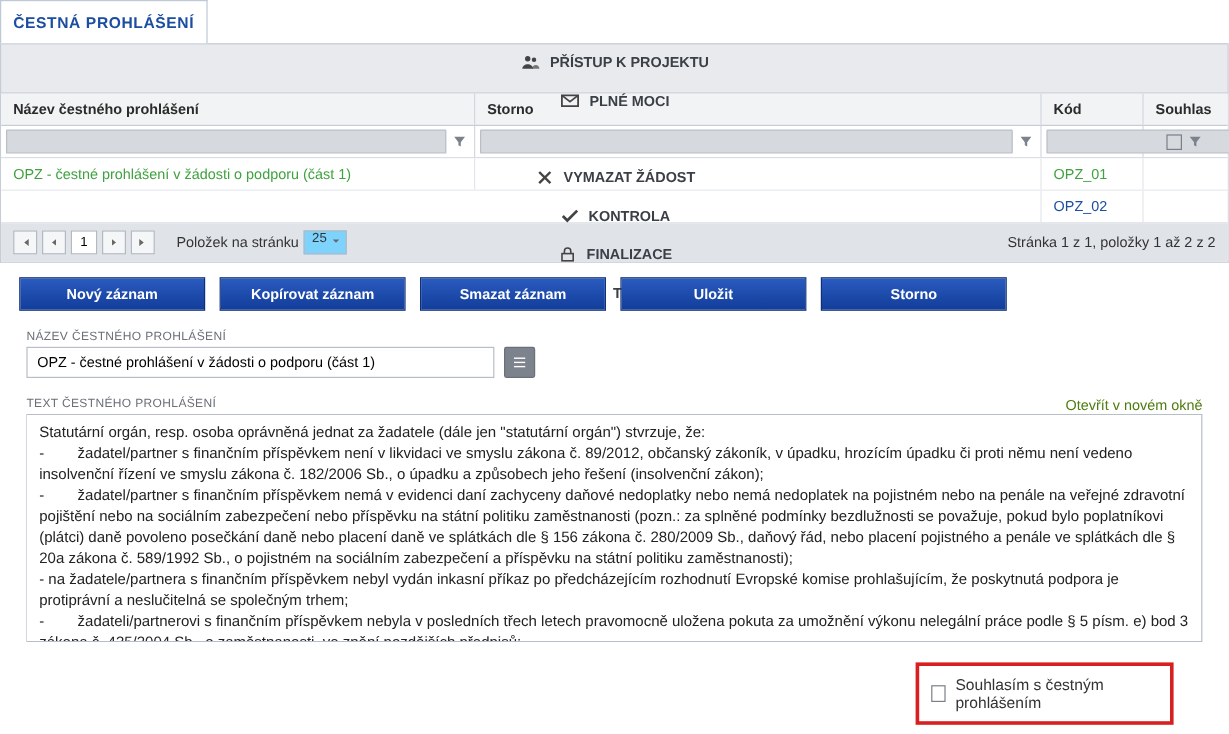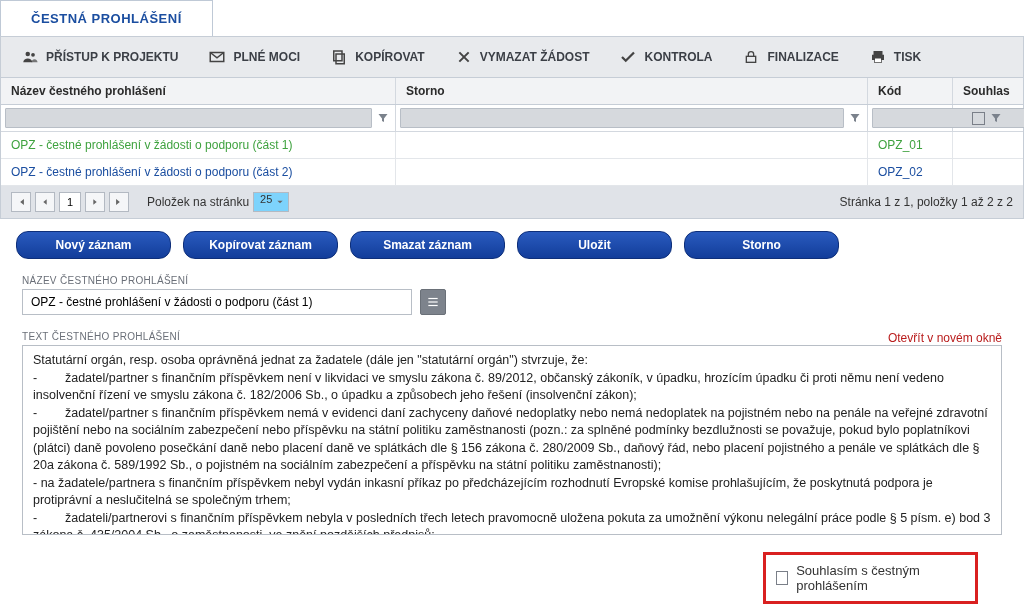--- a/index.html
+++ b/index.html
@@ -8,36 +8,37 @@
     font-family: Arial, sans-serif;
     font-size: 12px;
     background: #fff;
     color: #333;
   }
   .container { width: 1024px; margin: 0 auto; }
   .tab-header {
     border: 1px solid #bfc9d6;
     border-bottom: none;
     display: inline-block;
-    padding: 10px 30px;
+    padding: 10px 10px;
     color: #1b4ea0;
     font-weight: bold;
     font-size: 13px;
     background: #fff;
     letter-spacing: 0.5px;
     text-align: center;
   }
   .toolbar {
     background: #e8eaed;
     border: 1px solid #c6cdd6;
     display: flex;
     align-items: center;
     height: 42px;
     padding: 0 6px;
     gap: 2px;
+    flex-direction: column;
   }
   .toolbar-item {
     display: flex;
     align-items: center;
     gap: 7px;
     padding: 6px 14px;
     color: #3b3f46;
     font-weight: bold;
     font-size: 12px;
     cursor: pointer;
@@ -148,21 +149,21 @@
     display: flex;
     gap: 12px;
   }
   .action-btn {
     flex: 0 0 155px;
     height: 28px;
     background: linear-gradient(#2a5bbf, #123d9a);
     color: #fff;
     font-weight: bold;
     border: 1px solid #0e2f7a;
-    border-radius: 12px;
+    border-radius: 0;
     display: flex;
     align-items: center;
     justify-content: center;
     cursor: pointer;
     font-size: 12px;
   }
   .form-section { padding: 10px 22px 16px 22px; }
   .form-label {
     font-size: 10px;
     color: #6a6f78;
@@ -183,21 +184,21 @@
     background: #7d838c;
     border: 1px solid #6a7078;
     border-radius: 2px;
     display: inline-flex;
     align-items: center;
     justify-content: center;
     color: #fff;
     cursor: pointer;
   }
   .text-header { display: flex; justify-content: space-between; align-items: flex-start; }
-  .open-link { color: #b91c1c; font-size: 12px; cursor: pointer; }
+  .open-link { color: #4d7c0f; font-size: 12px; cursor: pointer; }
   .long-text {
     border: 1px solid #b8bec6;
     width: 100%;
     height: 190px;
     padding: 6px 10px;
     font-size: 12.5px;
     line-height: 1.4;
     overflow-y: scroll;
     resize: none;
     font-family: Arial, sans-serif;
@@ -332,21 +333,20 @@
         </span>
       </div>
     </div>
     <div class="grid-data-row row-selected">
       <div class="grid-data-cell col-name">OPZ - čestné prohlášení v žádosti o podporu (část 1)</div>
       <div class="grid-data-cell col-popis"></div>
       <div class="grid-data-cell col-kod">OPZ_01</div>
       <div class="grid-data-cell col-souhlas"></div>
     </div>
     <div class="grid-data-row row-normal">
-      <div class="grid-data-cell col-name">OPZ - čestné prohlášení v žádosti o podporu (část 2)</div>
       <div class="grid-data-cell col-popis"></div>
       <div class="grid-data-cell col-kod">OPZ_02</div>
       <div class="grid-data-cell col-souhlas"></div>
     </div>
     <div class="pager">
       <div class="pager-left">
         <span class="pager-btn">
           <svg width="10" height="10" viewBox="0 0 24 24" fill="#666">
               <path d="M6 5v14M19 5l-9 7 9 7z"></path>
             </svg>

